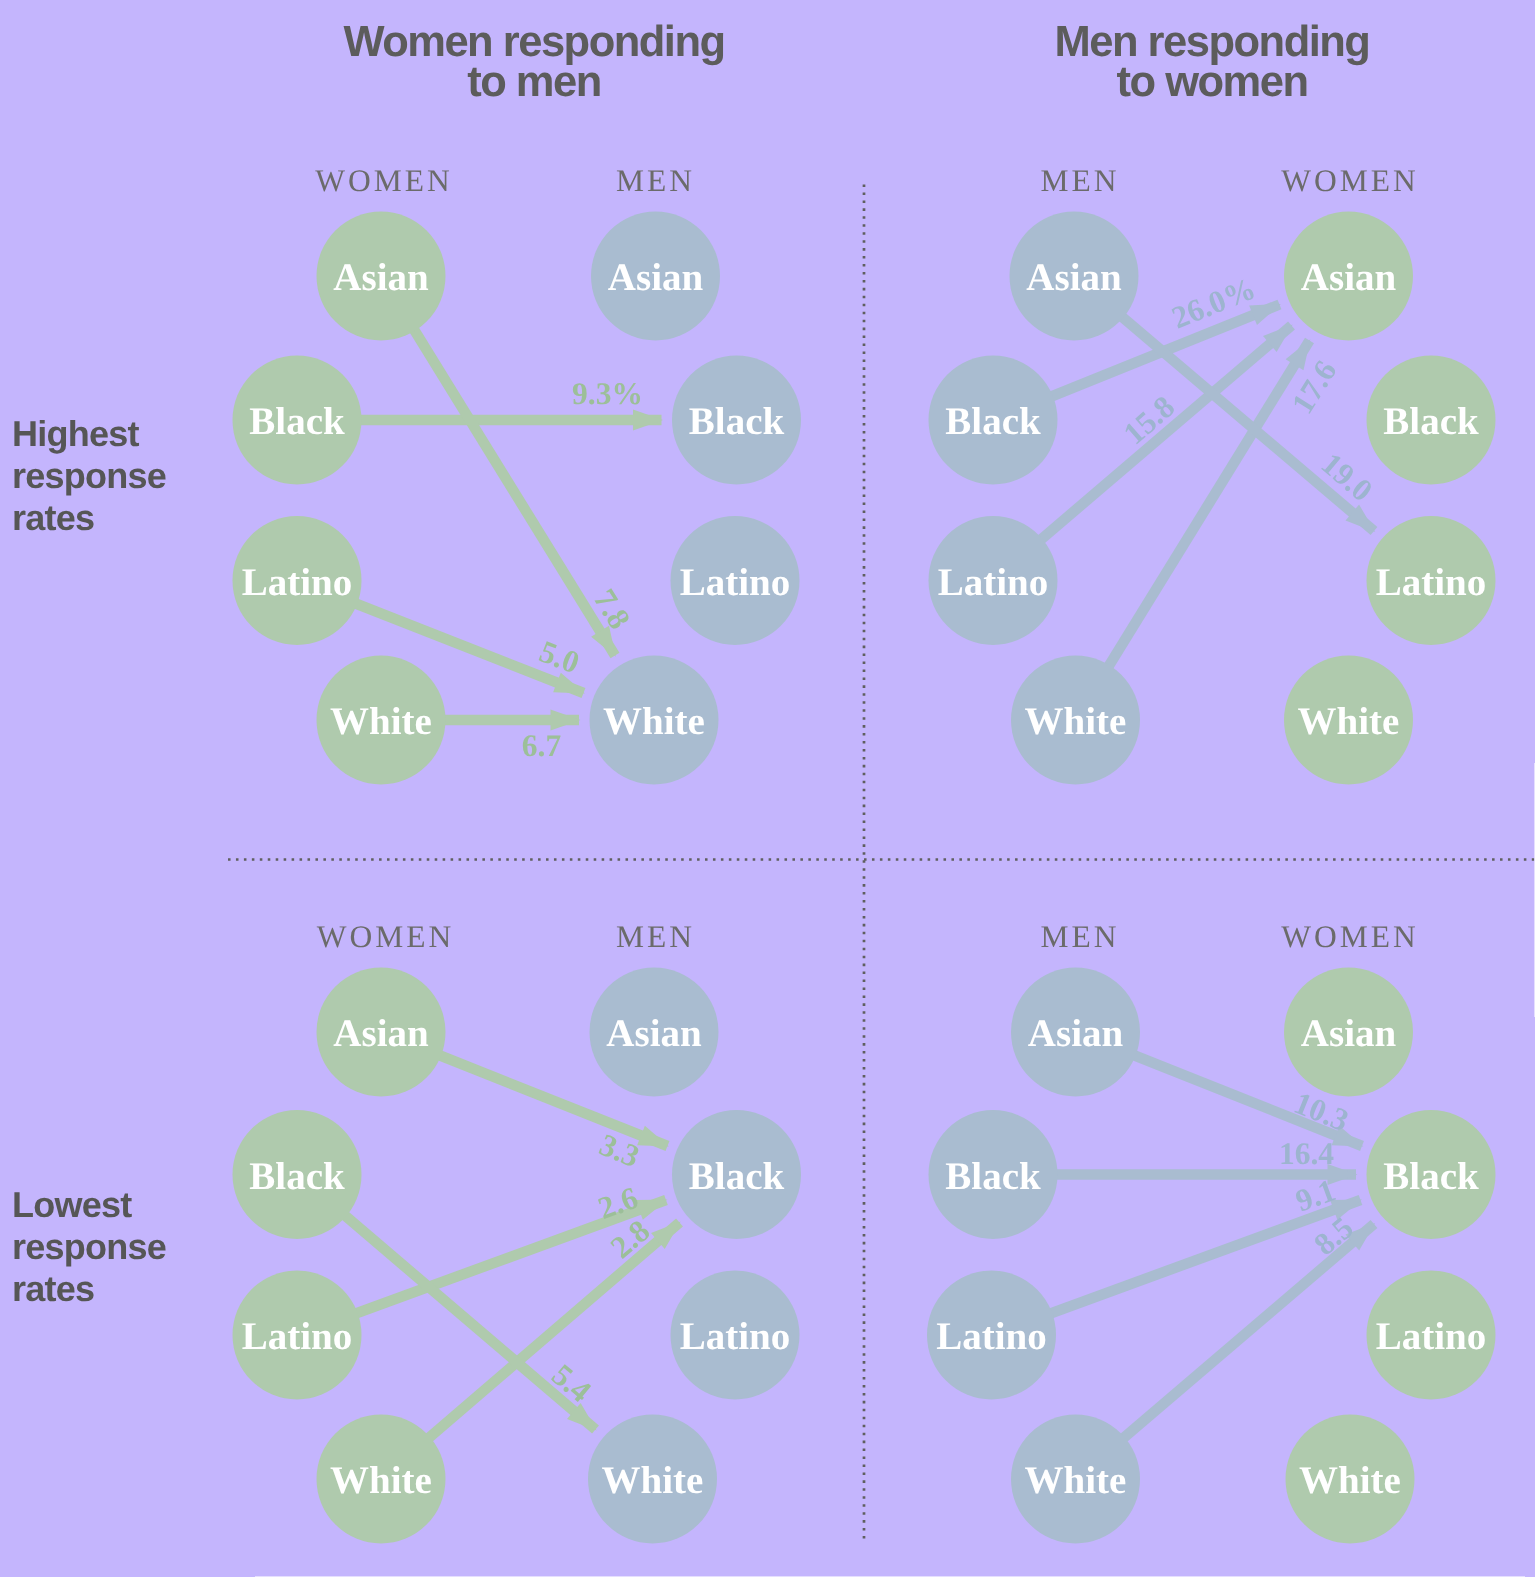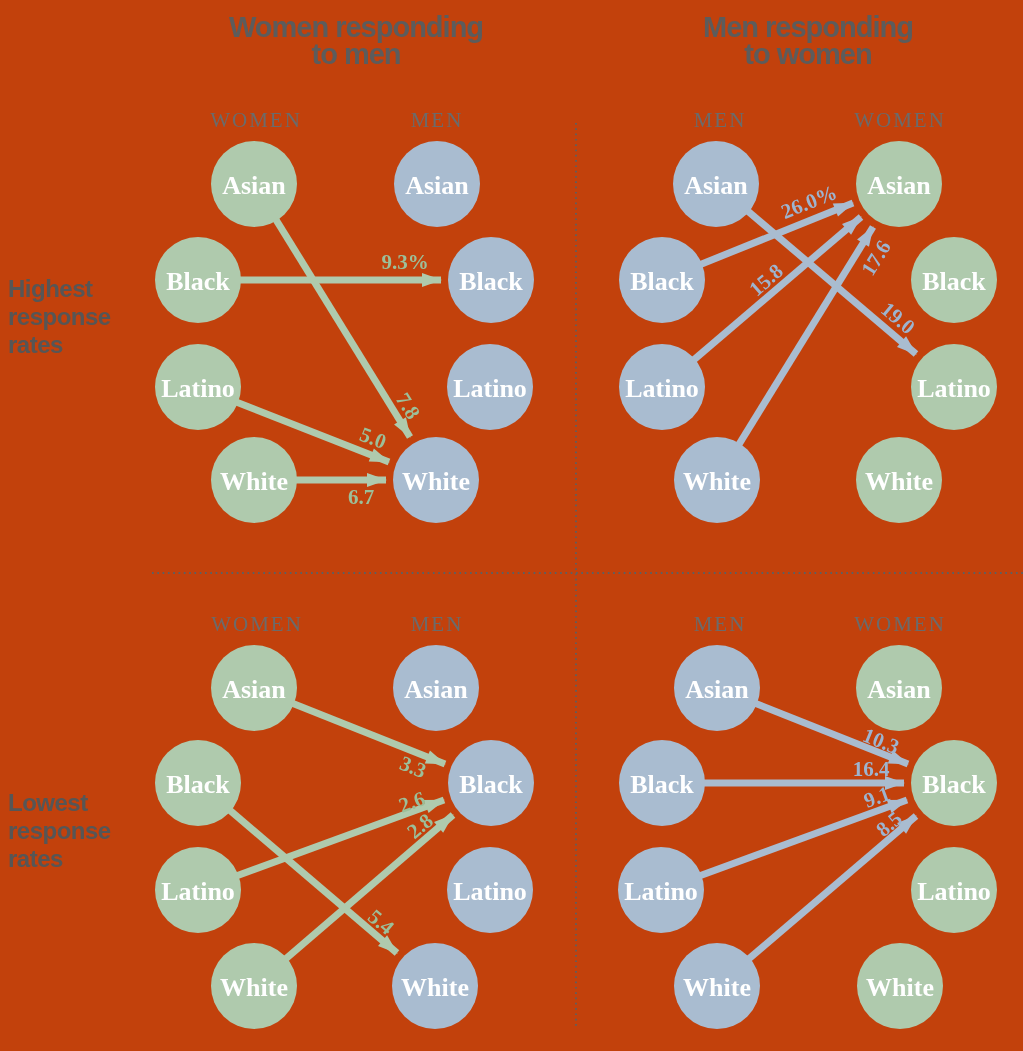--- a/index.html
+++ b/index.html
@@ -1,16 +1,16 @@
 <!DOCTYPE html>
 <html><head>
 <meta charset="utf-8">
 <style>
   html,body{margin:0;padding:0;background:#ffffff;}
-  .canvas{position:relative;width:1023px;height:1051px;background:#c2410c;overflow:hidden;}
+  .canvas{position:relative;width:1023px;height:1051px;background:#c4b5fd;overflow:hidden;}
   svg{display:block;}
   text{-webkit-user-select:none;user-select:none;}
   .title{font-family:"Liberation Sans",sans-serif;font-weight:bold;font-size:29px;letter-spacing:-1px;fill:#5c5c5c;text-anchor:middle;}
   .side{font-family:"Liberation Sans",sans-serif;font-weight:bold;font-size:24px;letter-spacing:-0.5px;fill:#565656;text-anchor:start;}
   .colhead{font-family:"Liberation Serif",serif;font-size:21px;letter-spacing:2px;fill:#6b6b6b;text-anchor:middle;}
   .node-label{font-family:"Liberation Serif",serif;font-weight:bold;font-size:26px;fill:#ffffff;text-anchor:middle;dominant-baseline:central;}
   .val{font-family:"Liberation Serif",serif;font-weight:bold;font-size:21px;text-anchor:middle;dominant-baseline:central;}
   .vg{fill:#9cbf99;}
   .vb{fill:#9db4cf;}
   .cw{fill:#afcaad;}

